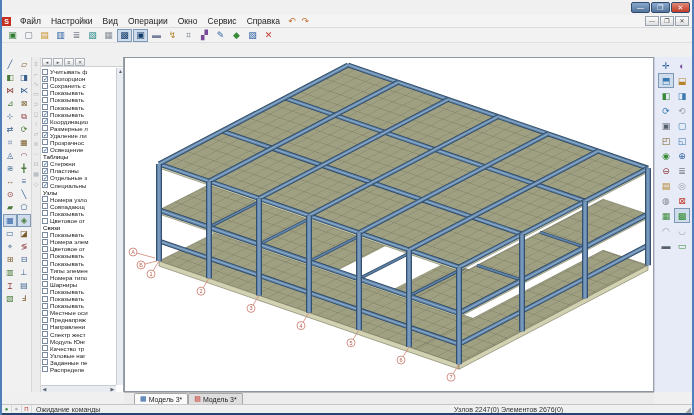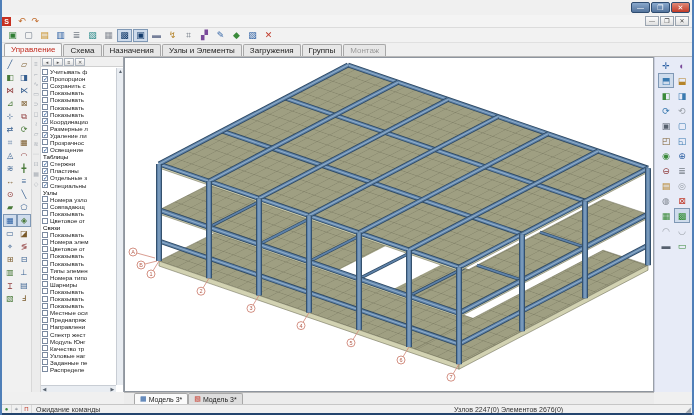--- a/index.html
+++ b/index.html
@@ -88,20 +88,21 @@
 <div id="win">
 
   <div id="winbtns">
     <span class="wbtn">—</span>
     <span class="wbtn">❐</span>
     <span class="wbtn close">✕</span>
   </div>
 
   <div id="menubar">
     <span class="applogo">S</span>
+    <span id="menu-items"><span class="menuitem">Файл</span><span class="menuitem">Настройки</span><span class="menuitem">Вид</span><span class="menuitem">Операции</span><span class="menuitem">Окно</span><span class="menuitem">Сервис</span><span class="menuitem">Справка</span></span>
     <span class="undo-redo">↶</span>
     <span class="undo-redo">↷</span>
     <span class="mdi-btns">
       <span class="mdibtn">—</span>
       <span class="mdibtn">❐</span>
       <span class="mdibtn">✕</span>
     </span>
   </div>
 
   <div id="toolbar">
@@ -117,29 +118,20 @@
       <span class="icon-btn" style="color: rgb(118, 128, 154);">▬</span>
       <span class="icon-btn" style="color: rgb(181, 132, 42);">↯</span>
       <span class="icon-btn" style="color: rgb(86, 96, 110);">⌗</span>
       <span class="icon-btn" style="color: rgb(122, 74, 154);">▞</span>
       <span class="icon-btn" style="color: rgb(43, 95, 163);">✎</span>
       <span class="icon-btn" style="color: rgb(58, 138, 58);">◆</span>
       <span class="icon-btn" style="color: rgb(43, 95, 163);">▧</span>
       <span class="icon-btn" style="color: rgb(192, 58, 42);">✕</span>
     </div>
 
-  <div id="tabstrip">
-      <span class="tab active">Управление</span>
-      <span class="tab">Схема</span>
-      <span class="tab">Назначения</span>
-      <span class="tab">Узлы и Элементы</span>
-      <span class="tab">Загружения</span>
-      <span class="tab">Группы</span>
-      <span class="tab disabled">Монтаж</span>
-    </div>
 
   <div id="ltool">
       <span class="icon-btn" style="color: rgb(53, 94, 143);">╱</span>
       <span class="icon-btn" style="color: rgb(122, 90, 42);">▱</span>
       <span class="icon-btn" style="color: rgb(74, 122, 58);">◧</span>
       <span class="icon-btn" style="color: rgb(53, 94, 143);">◨</span>
       <span class="icon-btn" style="color: rgb(143, 58, 58);">⋈</span>
       <span class="icon-btn" style="color: rgb(53, 94, 143);">⋉</span>
       <span class="icon-btn" style="color: rgb(74, 122, 58);">⊿</span>
       <span class="icon-btn" style="color: rgb(122, 90, 42);">⊠</span>

